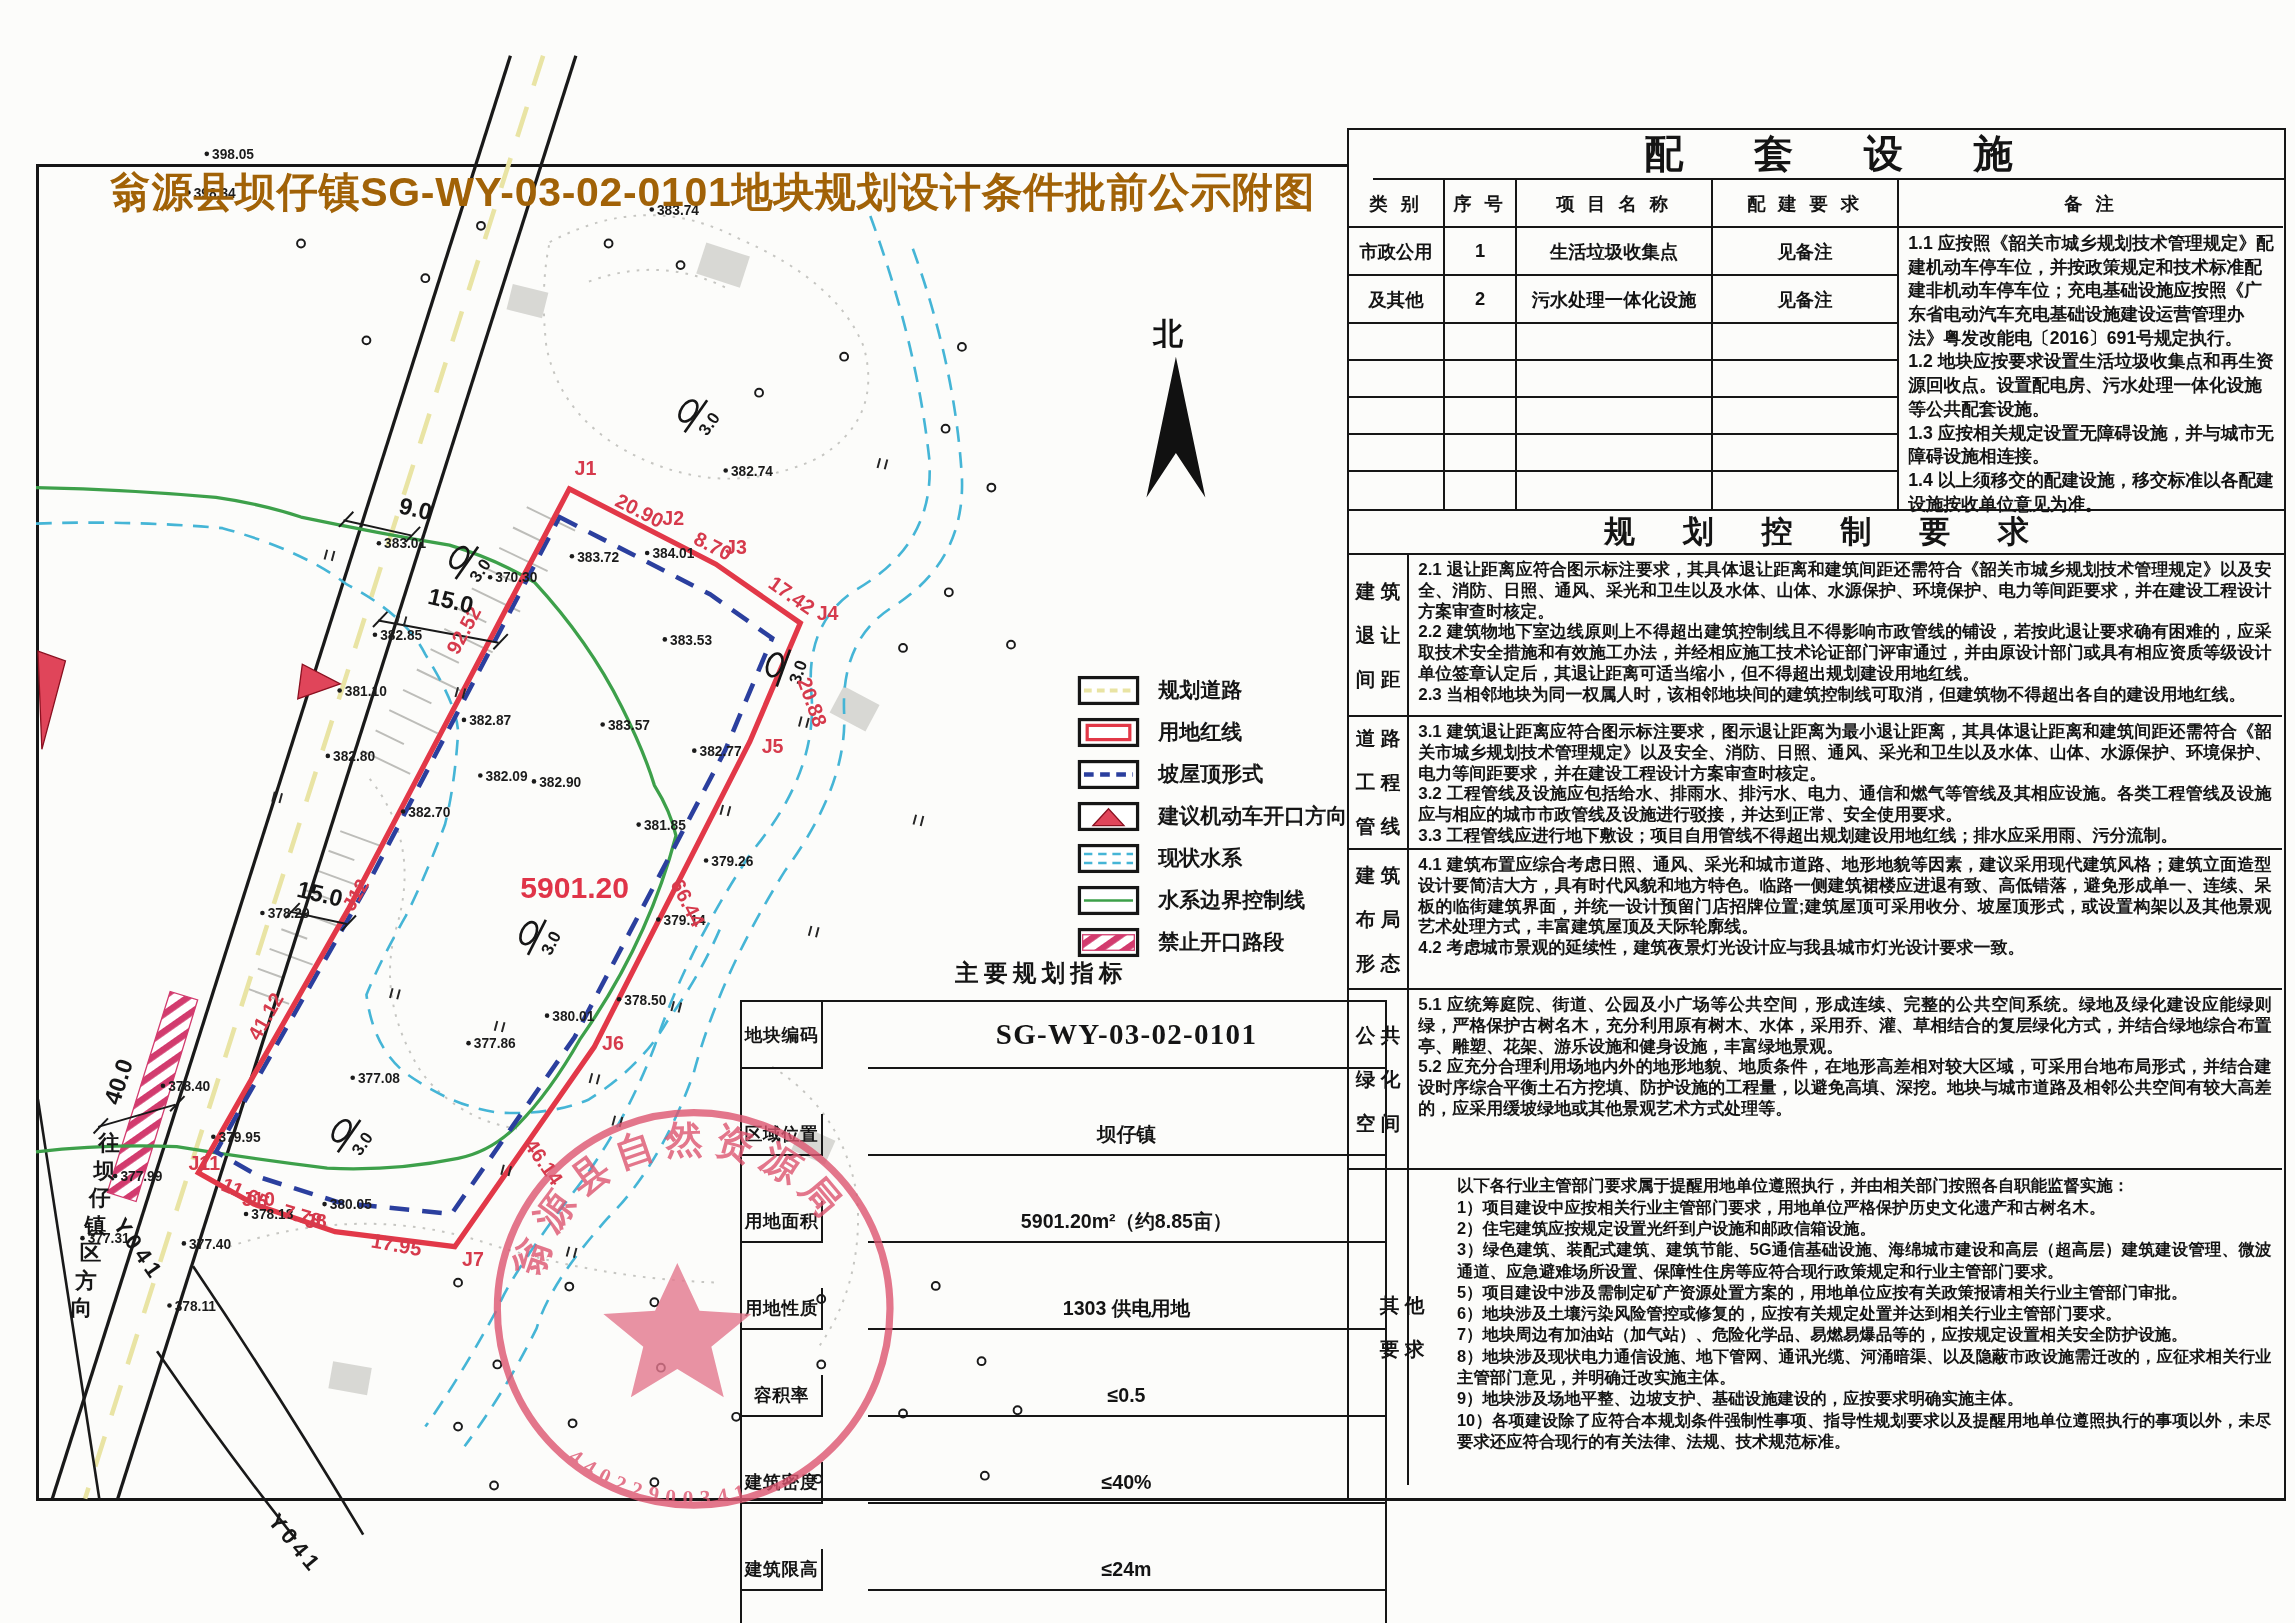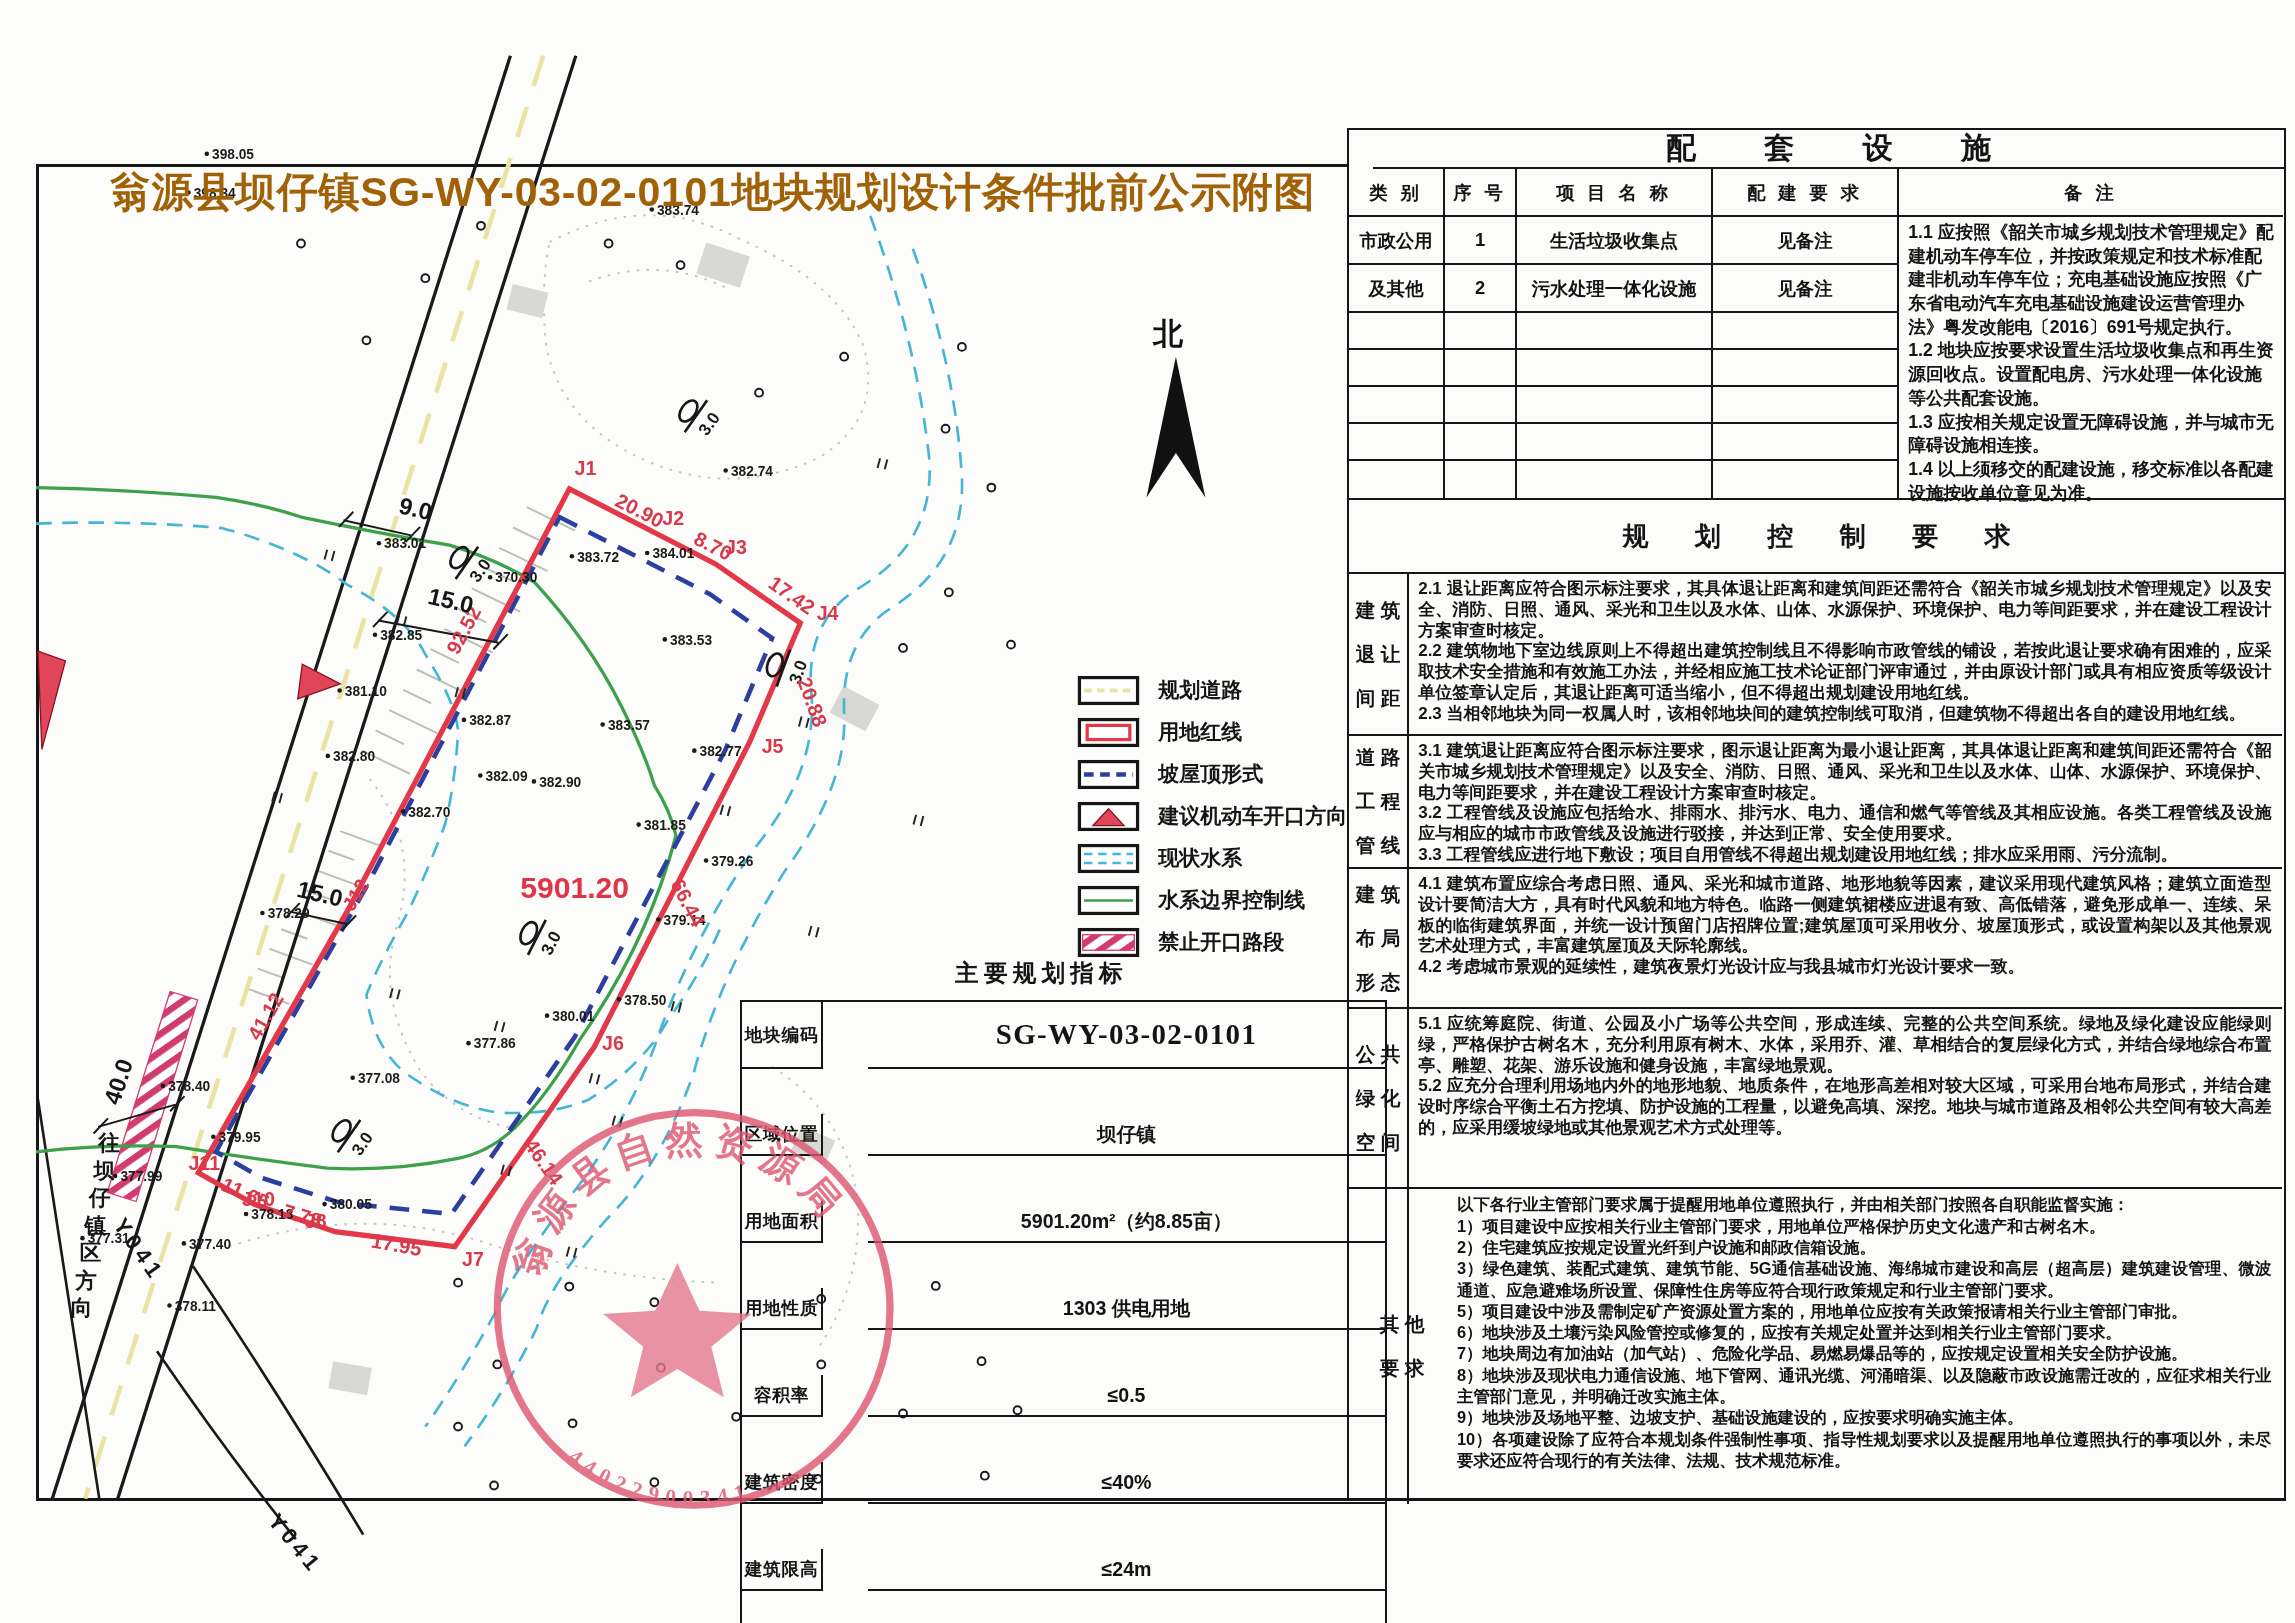--- a/index.html
+++ b/index.html
@@ -37,22 +37,22 @@
                     box-sizing:border-box;background:transparent;}
   #indicators .lab{border-right:2px solid #161616;font-size:17.7px;font-weight:700;letter-spacing:0.7px;text-align:center;}
   #indicators .val{font-size:19.6px;font-weight:700;text-align:right;}
   #indicators .code{font-family:"Liberation Serif","DejaVu Serif",serif;font-size:29px;letter-spacing:1.3px;}
   #indicators .note-val{justify-content:flex-start;align-items:flex-start;padding:9.2px 10.5px;line-height:1.45;text-align:left;}
   
   #rpanel{position:absolute;left:1347px;top:128px;width:939px;height:1373px;z-index:4;
           border:2.6px solid #161616;box-sizing:border-box;background:transparent;}
   .tbl-title{box-sizing:border-box;border-bottom:2px solid #161616;display:flex;align-items:center;justify-content:center;
              font-weight:700;}
-  #fac-title{height:39px;font-size:30px;letter-spacing:30px;text-indent:30px;margin-left:24px;}
-  #req-title{height:76px;font-size:26px;letter-spacing:19.6px;text-indent:19.6px;border-top:2.6px solid #161616;}
+  #fac-title{height:50px;font-size:39px;letter-spacing:30px;text-indent:30px;margin-left:24px;}
+  #req-title{height:46px;font-size:31px;letter-spacing:19.6px;text-indent:19.6px;border-top:2.6px solid #161616;}
   #fac-grid{display:grid;grid-template-columns:96px 72px 196px 186px 384px;
             grid-template-rows:48px 48px 48px 37px 37px 37px 37px 37px;}
   #fac-grid .c{border-right:2px solid #161616;border-bottom:2px solid #161616;display:flex;align-items:center;
                justify-content:center;font-size:18.3px;font-weight:700;box-sizing:border-box;}
   #fac-grid .c.last{border-right:none;}
   .fac-head{letter-spacing:3.9px;}
   #fac-notes{justify-content:flex-start !important;align-items:flex-start !important;
              padding:3.9px 9.2px;text-align:left !important;display:block !important;}
   #fac-notes p{margin:0;font-size:17.7px;font-weight:700;line-height:1.34;}
   #req-grid{display:grid;grid-template-columns:60px 873px;grid-template-rows:162px 133px 140px 180px 315px;}

